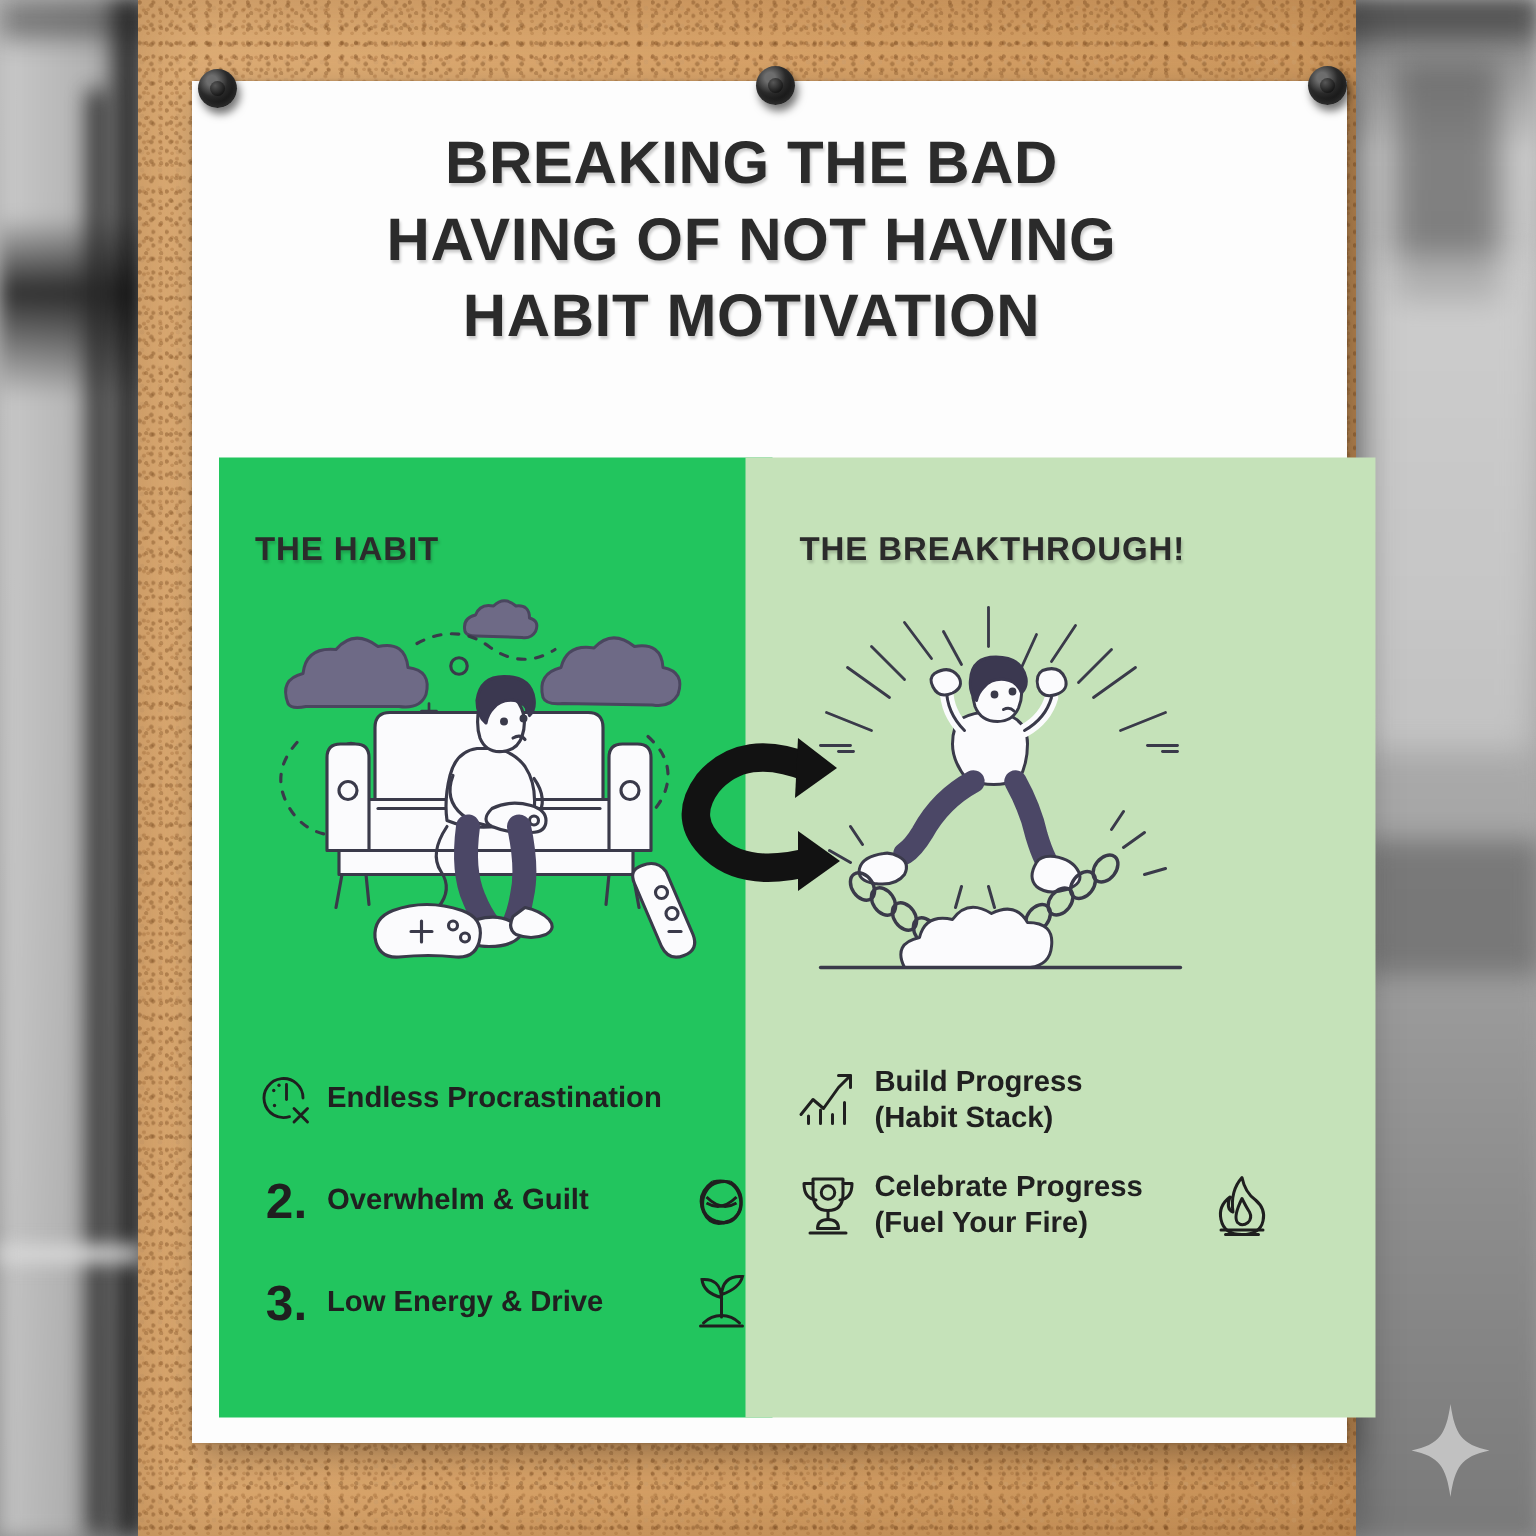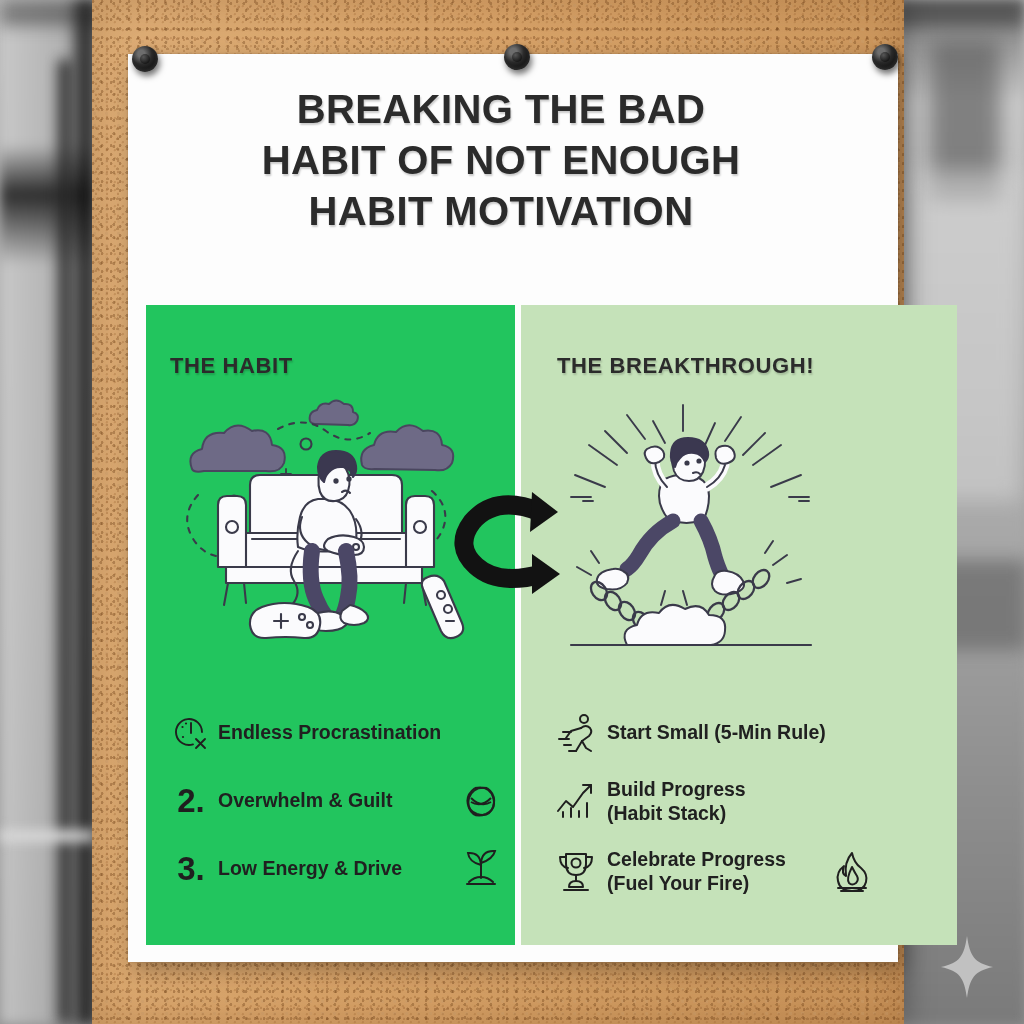--- a/index.html
+++ b/index.html
@@ -64,21 +64,21 @@
 
   
   .title{position:absolute;left:128px;top:84px;width:746px;text-align:center;
     font-weight:700;font-size:40px;line-height:51px;letter-spacing:.4px;color:#2b2b2b;
     text-shadow:1px 2px 2px rgba(0,0,0,.20);}
   .title div{white-space:nowrap;}
 
   
   .panel{position:absolute;top:305px;height:640px;}
   .panel-left{left:146px;width:369px;background:#22c55e;}
-  .panel-right{left:521px;width:420px;background:#c5e2b9;padding-left:16px;}
+  .panel-right{left:497px;width:420px;background:#c5e2b9;}
 
   .panel-head{position:absolute;top:48px;font-weight:700;font-size:22px;letter-spacing:.6px;color:#2b2b2b;
     text-shadow:1px 2px 2px rgba(0,0,0,.18);}
   .head-left{left:24px;}
   .head-right{left:36px;}
 
   
   .illus{position:absolute;}
   .illus-left{left:24px;top:94px;width:320px;height:250px;}
   .illus-right{left:44px;top:96px;width:285px;height:250px;}
@@ -119,21 +119,21 @@
   <svg class="sparkle" viewBox="0 0 52 62">
     <path d="M26 0 C29 20 33 27 52 31 C33 35 29 42 26 62 C23 42 19 35 0 31 C19 27 23 20 26 0 Z" fill="#d4d4d4"></path>
   </svg>
 
   <div class="cork"></div>
 
   <div class="poster"></div>
 
   <div class="title">
     <div>BREAKING THE BAD</div>
-    <div>HABIT OF NOT ENOUGH</div>
+    <div>HAVING OF NOT HAVING</div>
     <div>HABIT MOTIVATION</div>
   </div>
 
   <div class="panel panel-left">
     <div class="panel-head head-left">THE HABIT</div>
 
     <svg class="illus illus-left" viewBox="0 0 320 250">
       <g fill="none" stroke="#3a3a4a" stroke-width="2.1" stroke-linecap="round" stroke-linejoin="round">
 
         <g fill="#6e6a86" stroke="#4a465f" stroke-width="2">
@@ -326,34 +326,20 @@
         <path d="M100 190 l-4 14 M118 190 l4 14 M26 174 l-14 -8 M34 162 l-8 -12 M208 164 l14 -10 M200 152 l8 -12 M222 182 l14 -4"></path>
 
         <path d="M62 244 q-8 -16 10 -20 q4 -16 22 -12 q10 -14 26 -4 q16 -8 24 6 q18 0 16 16 q-1 12 -14 14 Z" fill="#fbfbfd" stroke="#3a3a4a"></path>
 
         <path d="M6 244 h240" stroke-width="2.2"></path>
       </g>
     </svg>
 
     <div class="list list-right">
 
-      <div class="row row-right">
-        <span class="lead">
-          <svg width="42" height="42" viewBox="0 0 42 42" fill="none" stroke="#1f1f1f" stroke-width="2" stroke-linecap="round" stroke-linejoin="round">
-            <circle cx="29" cy="8" r="4"></circle>
-            <path d="M26 17 q5 -4 9 0 q3 4 -1 8 l-7 5"></path>
-            <path d="M27 30 l-6 10"></path>
-            <path d="M27 30 l4 7 l5 3"></path>
-            <path d="M26 17 l-10 3 l-5 7"></path>
-            <path d="M21 40 l-7 0"></path>
-            <path d="M8 21 h8 M4 28 h10 M9 34 h7"></path>
-          </svg>
-        </span>
-        <span class="txt">Start Small (5-Min Rule)</span>
-      </div>
 
       <div class="row row-right">
         <span class="lead">
           <svg width="44" height="44" viewBox="0 0 44 44" fill="none" stroke="#1f1f1f" stroke-width="2" stroke-linecap="round" stroke-linejoin="round">
             <path d="M4 32 l8 -10 l7 6 l10 -14 l8 -8"></path>
             <path d="M29 6 h8 v8"></path>
             <path d="M9 38 v-5 M17 38 v-9 M25 38 v-6 M33 38 v-14"></path>
           </svg>
         </span>
         <span class="txt"><span>Build Progress</span><br><span>(Habit Stack)</span></span>

